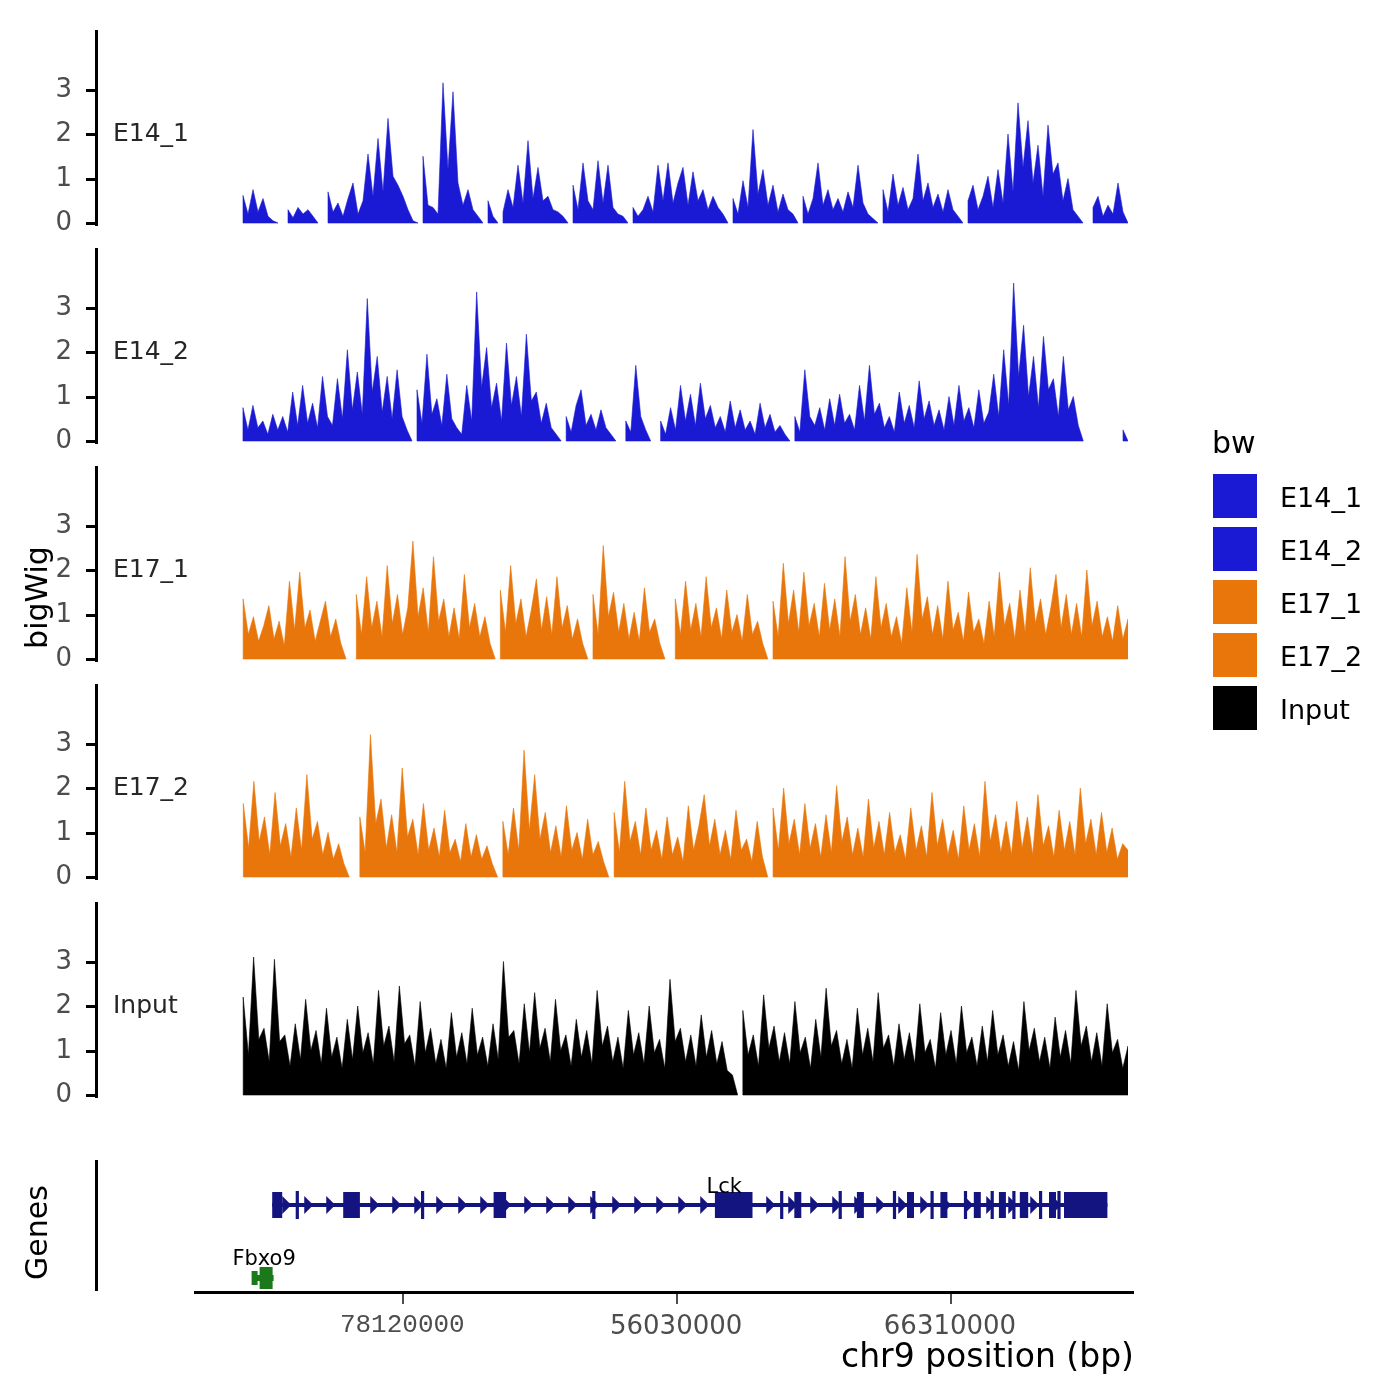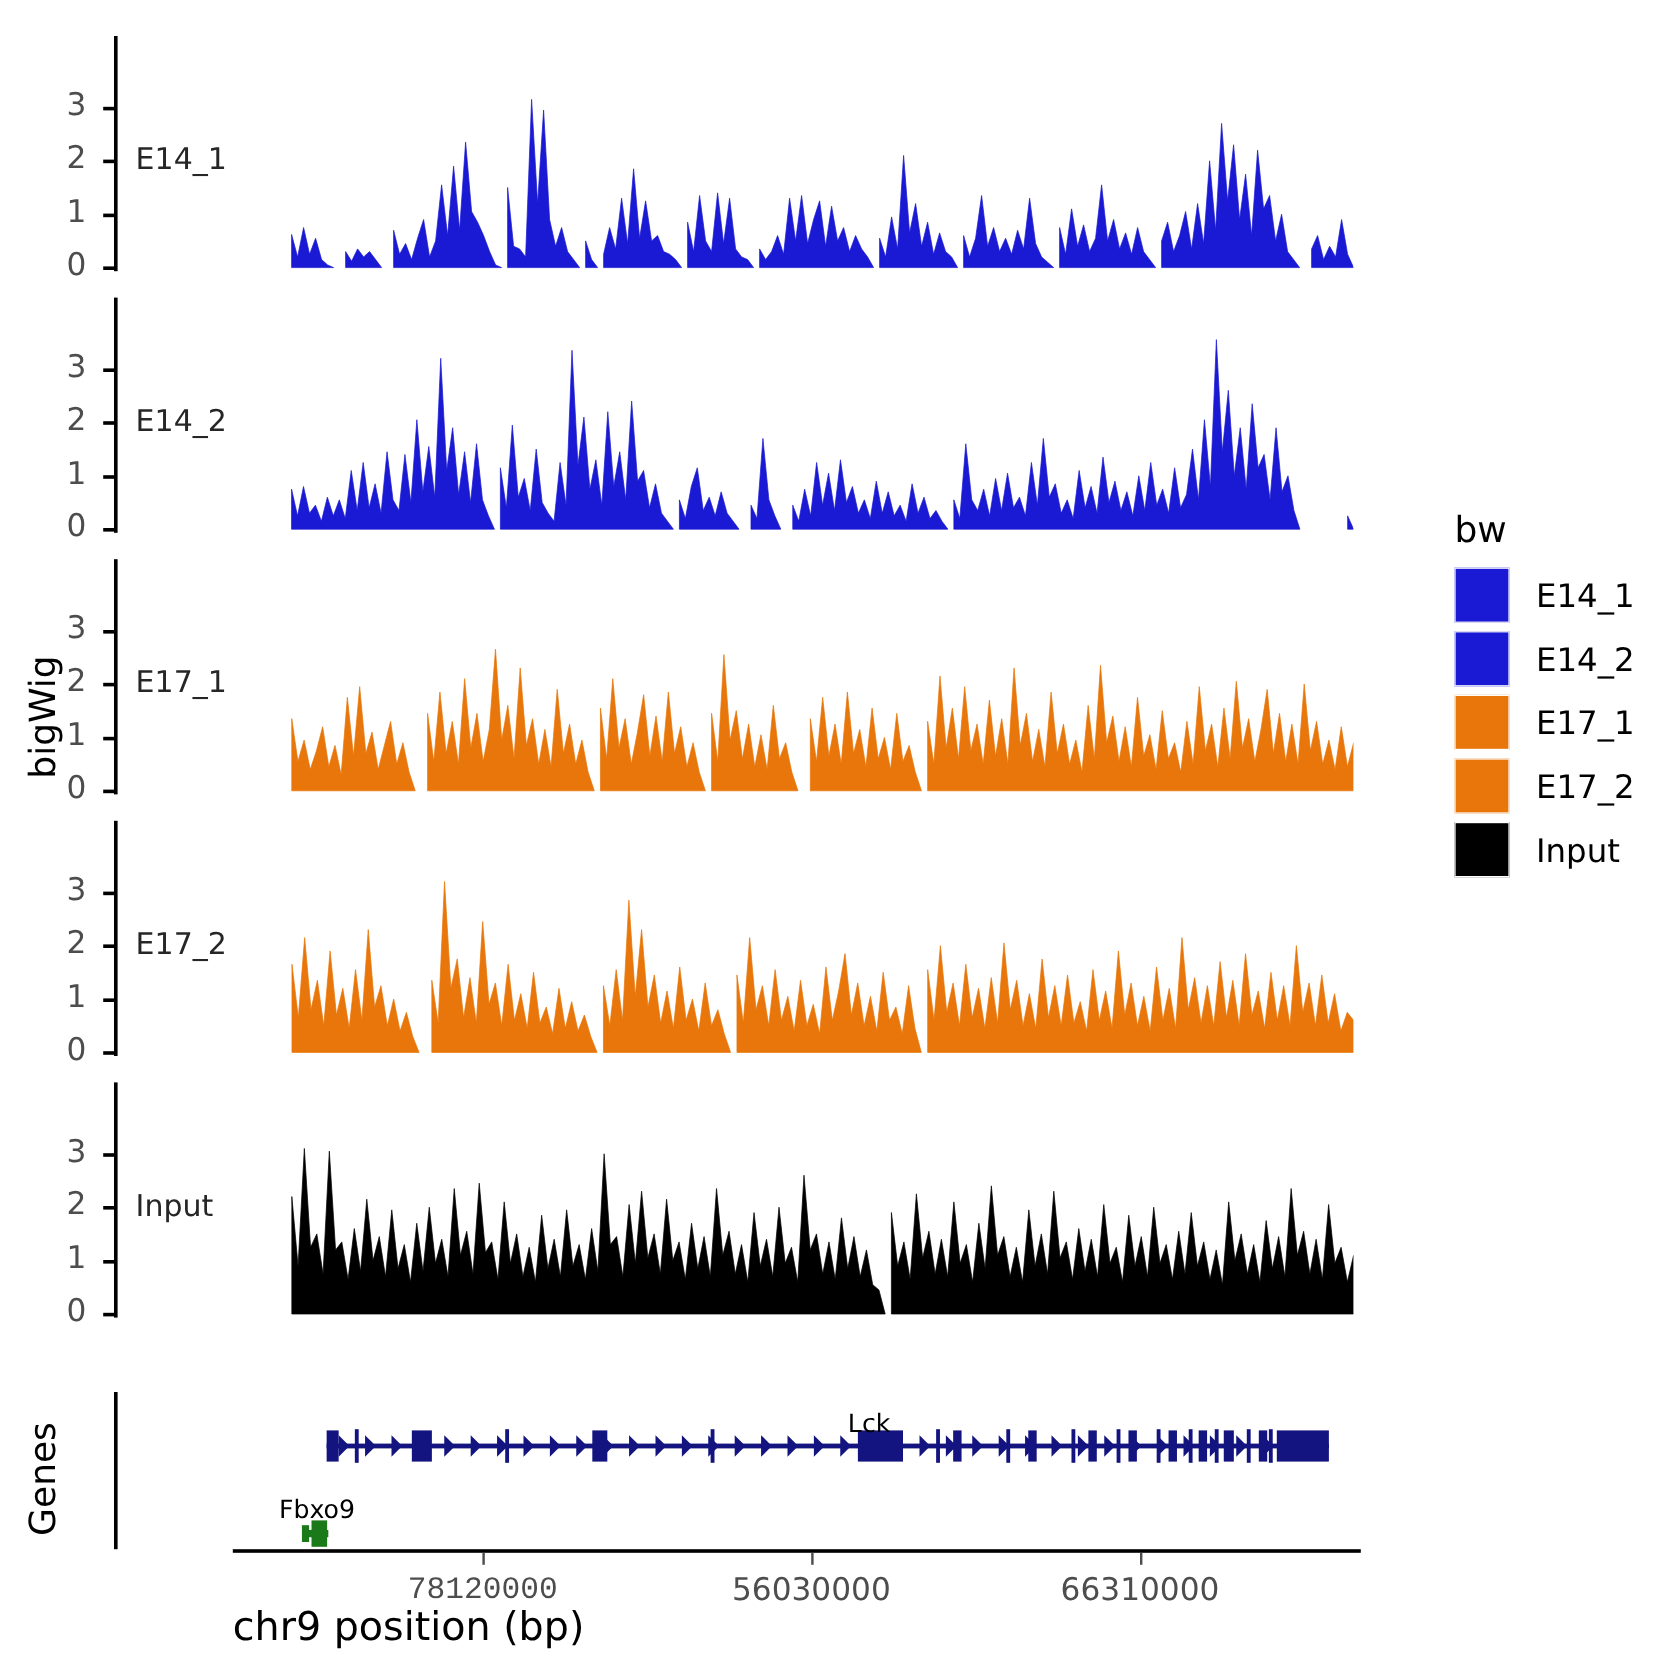--- a/index.html
+++ b/index.html
@@ -208,21 +208,21 @@
 
   <div class="xaxisline" style="left:194px;top:1291px;width:940px;"></div>
   <div id="xticks-host">
       <div class="xtick" style="left: 402.308px; top: 1294px;"></div>
       <div class="xticklab" style="left: 312.308px; top: 1310px; width: 180px; font-family: Liberation Mono, monospace;">78120000</div>
       <div class="xtick" style="left: 676.154px; top: 1294px;"></div>
       <div class="xticklab" style="left: 586.154px; top: 1310px; width: 180px;">56030000</div>
       <div class="xtick" style="left: 950px; top: 1294px;"></div>
       <div class="xticklab" style="left: 860px; top: 1310px; width: 180px;">66310000</div>
     </div>
-  <div class="xtitle" style="left:194px;top:1336px;width:940px;text-align:left;">chr9 position (bp)</div>
+  <div class="xtitle" style="left:194px;top:1336px;width:940px;text-align:right;">chr9 position (bp)</div>
 
   <div class="legend" style="left:1212px;top:425px;">
     <div class="legend-title" style="left:0px;top:0px;">bw</div>
     <div id="legend-host">
         <div class="legend-key" style="left: 0px; top: 48px; background: rgb(26, 26, 212);"></div>
         <div class="legend-lab" style="left: 68px; top: 57px;">E14_1</div>
         <div class="legend-key" style="left: 0px; top: 101px; background: rgb(26, 26, 212);"></div>
         <div class="legend-lab" style="left: 68px; top: 110px;">E14_2</div>
         <div class="legend-key" style="left: 0px; top: 154px; background: rgb(232, 118, 10);"></div>
         <div class="legend-lab" style="left: 68px; top: 163px;">E17_1</div>

